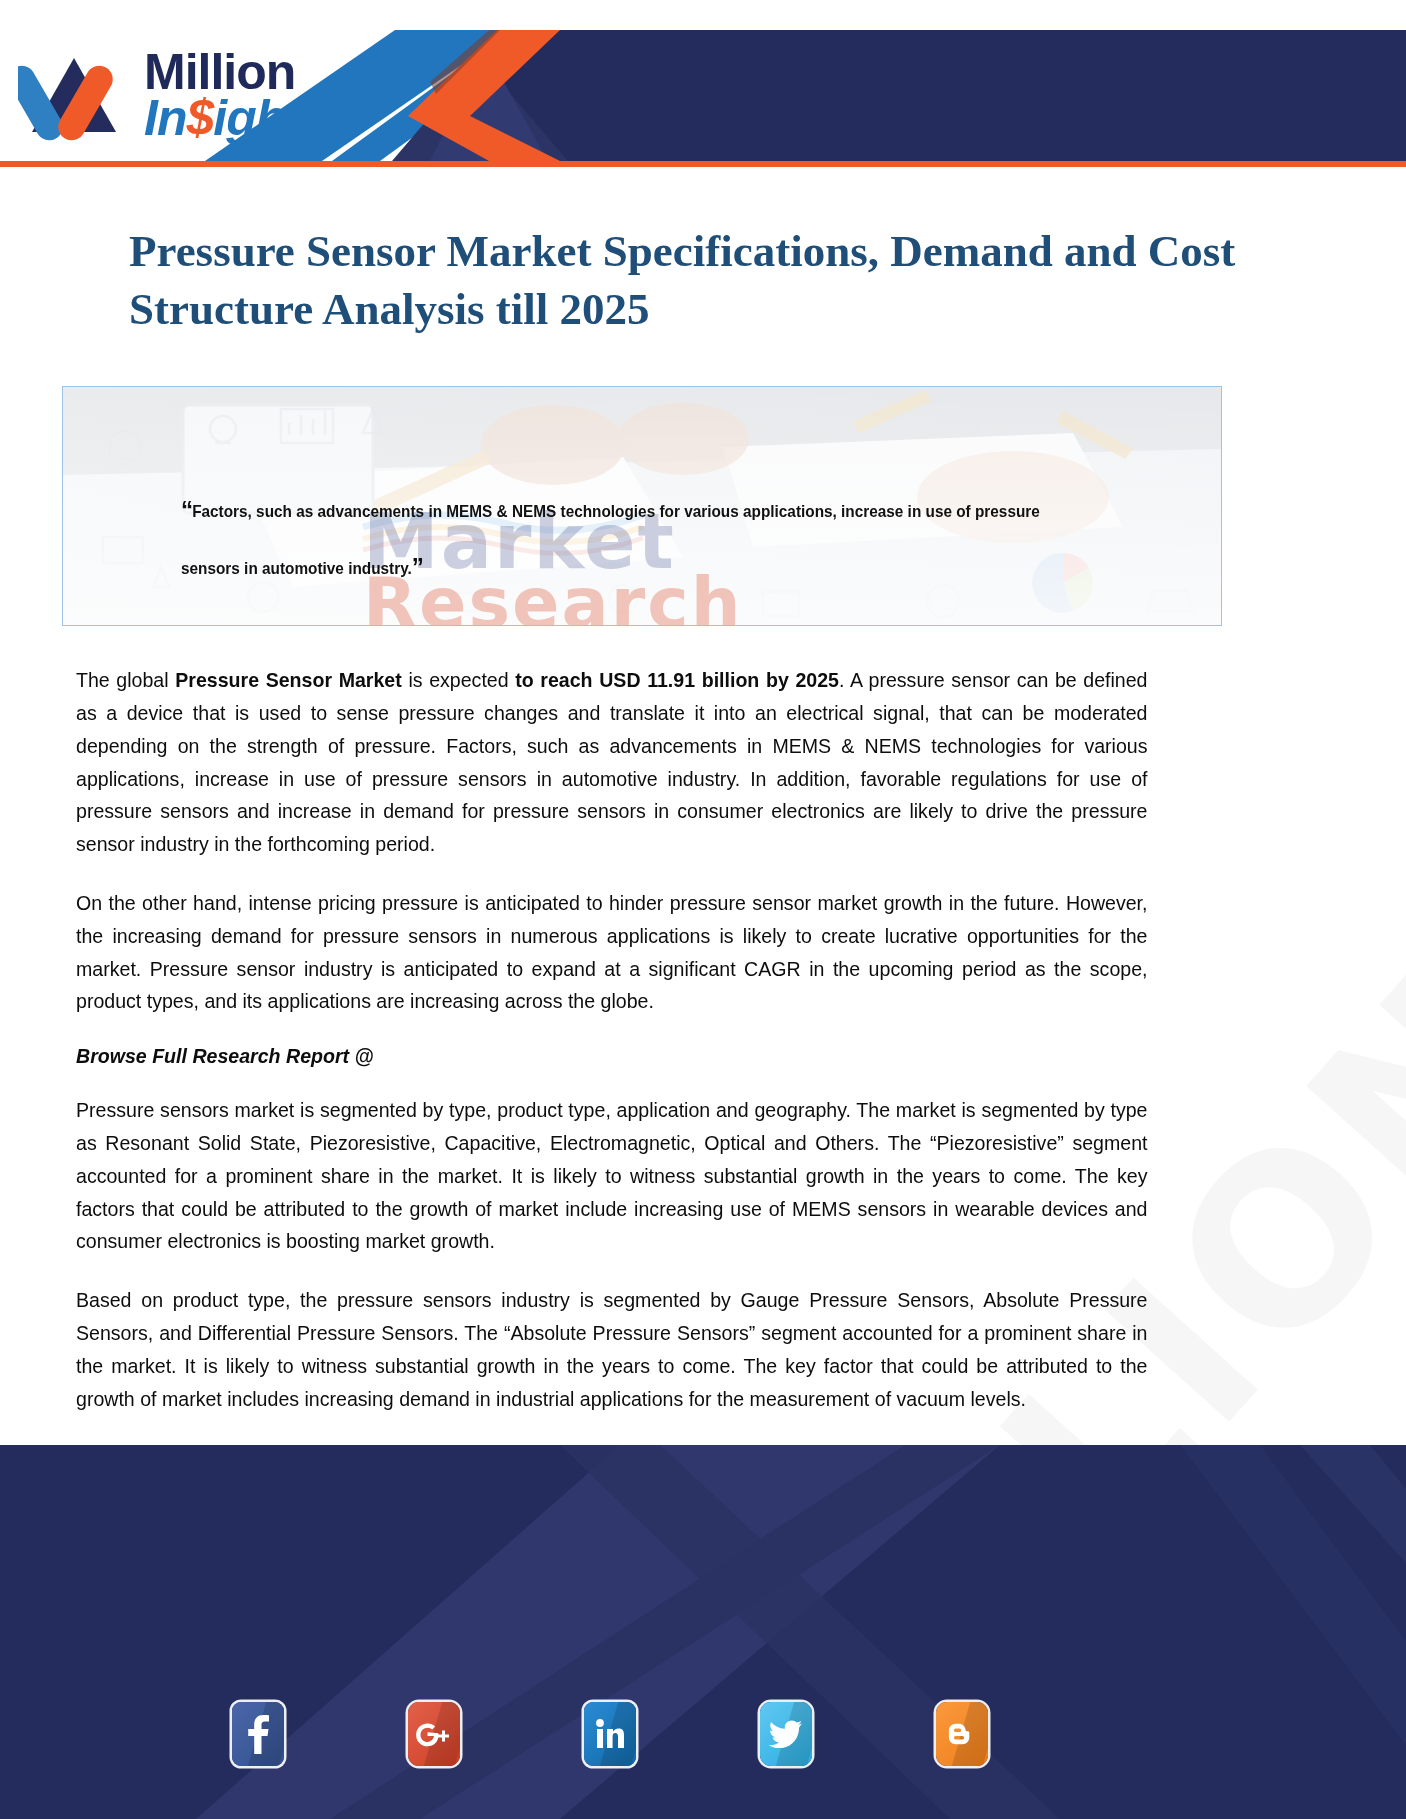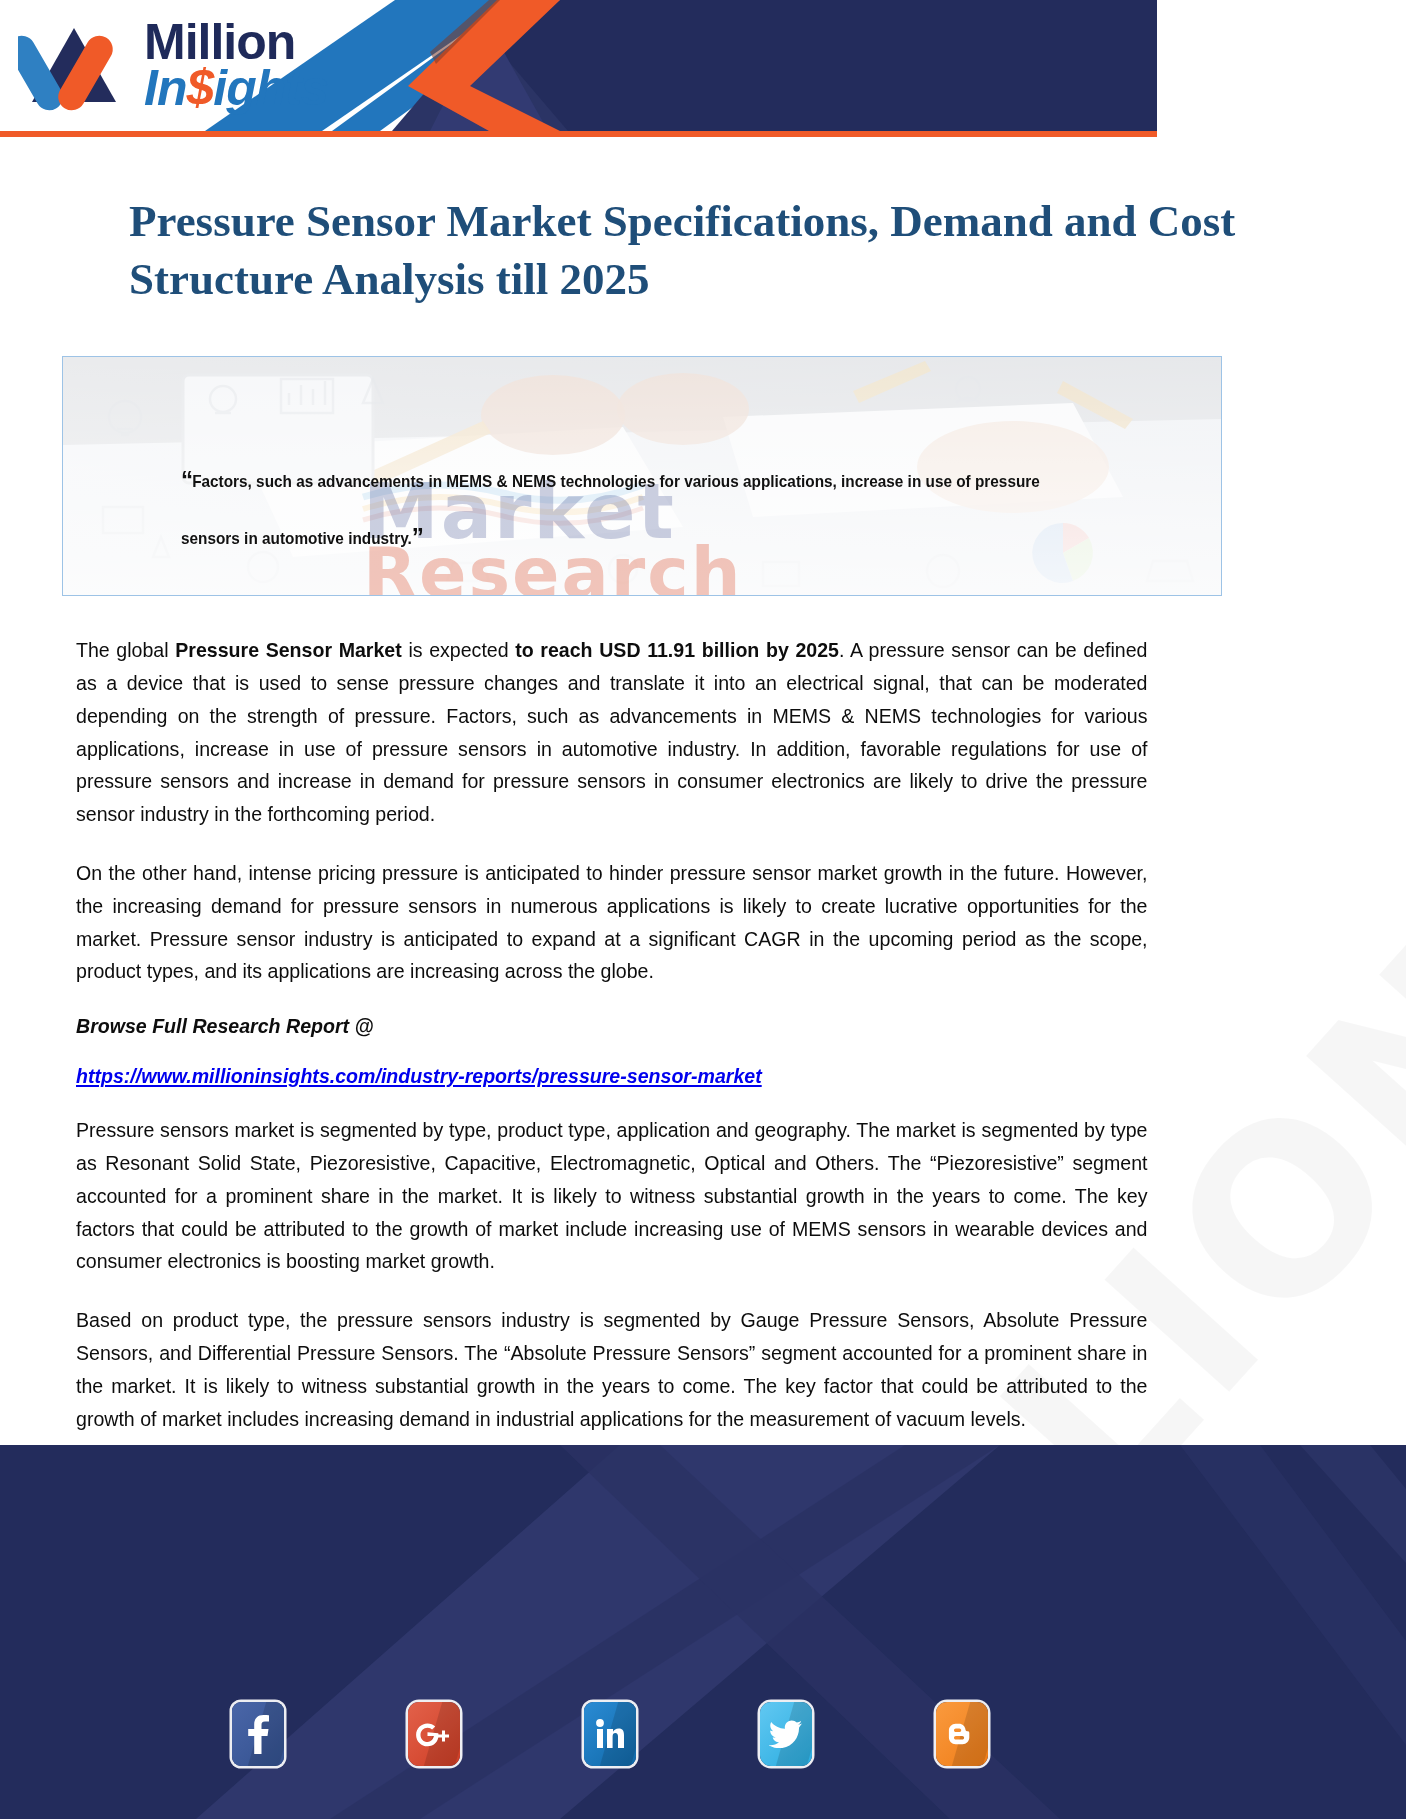--- a/index.html
+++ b/index.html
@@ -5,22 +5,22 @@
   * { margin:0; padding:0; box-sizing:border-box; }
   html,body { background:#ffffff; }
   body {
     width:1406px; height:1819px;
     font-family:"Liberation Sans", sans-serif;
     position:relative; overflow:hidden;
   }
 
   
   .header {
-    position:relative; width:1157px; height:137px;
-    background:#ffffff; overflow:hidden;
+    position:relative; width:1406px; height:137px;
+    background:#ffffff; overflow:hidden;margin-top:30px;
   }
   .header-shapes { position:absolute; inset:0; }
   .logo-wrap {
     position:absolute; left:18px; top:14px;
     display:flex; align-items:center; gap:14px; z-index:5;
   }
   .logo-mark { width:112px; height:102px; }
   .logo-text { display:flex; flex-direction:column; line-height:0.92; }
   .logo-text .l1 {
     font-size:50px; font-weight:700; color:#1f2a5a;
@@ -297,23 +297,20 @@
   </div>
 
   <div class="content">
 
     <p><span>The global </span><b>Pressure Sensor Market</b><span> is expected </span><b>to reach USD 11.91 billion by 2025</b><span>. A pressure sensor can be defined as a device that is used to sense pressure changes and translate it into an electrical signal, that can be moderated depending on the strength of pressure. Factors, such as advancements in MEMS &amp; NEMS technologies for various applications, increase in use of pressure sensors in automotive industry. In addition, favorable regulations for use of pressure sensors and increase in demand for pressure sensors in consumer electronics are likely to drive the pressure sensor industry in the forthcoming period.</span></p>
 
     <p>On the other hand, intense pricing pressure is anticipated to hinder pressure sensor market growth in the future. However, the increasing demand for pressure sensors in numerous applications is likely to create lucrative opportunities for the market. Pressure sensor industry is anticipated to expand at a significant CAGR in the upcoming period as the scope, product types, and its applications are increasing across the globe.</p>
 
     <div class="browse">Browse Full Research Report @</div>
 
-    <div class="urlline">
-      <a href="#">https://www.millioninsights.com/industry-reports/pressure-sensor-market</a>
-    </div>
 
     <p>Pressure sensors market is segmented by type, product type, application and geography. The market is segmented by type as Resonant Solid State, Piezoresistive, Capacitive, Electromagnetic, Optical and Others. The “Piezoresistive” segment accounted for a prominent share in the market. It is likely to witness substantial growth in the years to come. The key factors that could be attributed to the growth of market include increasing use of MEMS sensors in wearable devices and consumer electronics is boosting market growth.</p>
 
     <p class="tight">Based on product type, the pressure sensors industry is segmented by Gauge Pressure Sensors, Absolute Pressure Sensors, and Differential Pressure Sensors. The “Absolute Pressure Sensors” segment accounted for a prominent share in the market. It is likely to witness substantial growth in the years to come. The key factor that could be attributed to the growth of market includes increasing demand in industrial applications for the measurement of vacuum levels.</p>
   </div>
 </div>
 
 <div class="footer">
   <svg class="footer-shapes" width="1406" height="374" viewBox="0 0 1406 374">
     <rect width="1406" height="374" fill="#232c5c"></rect>

